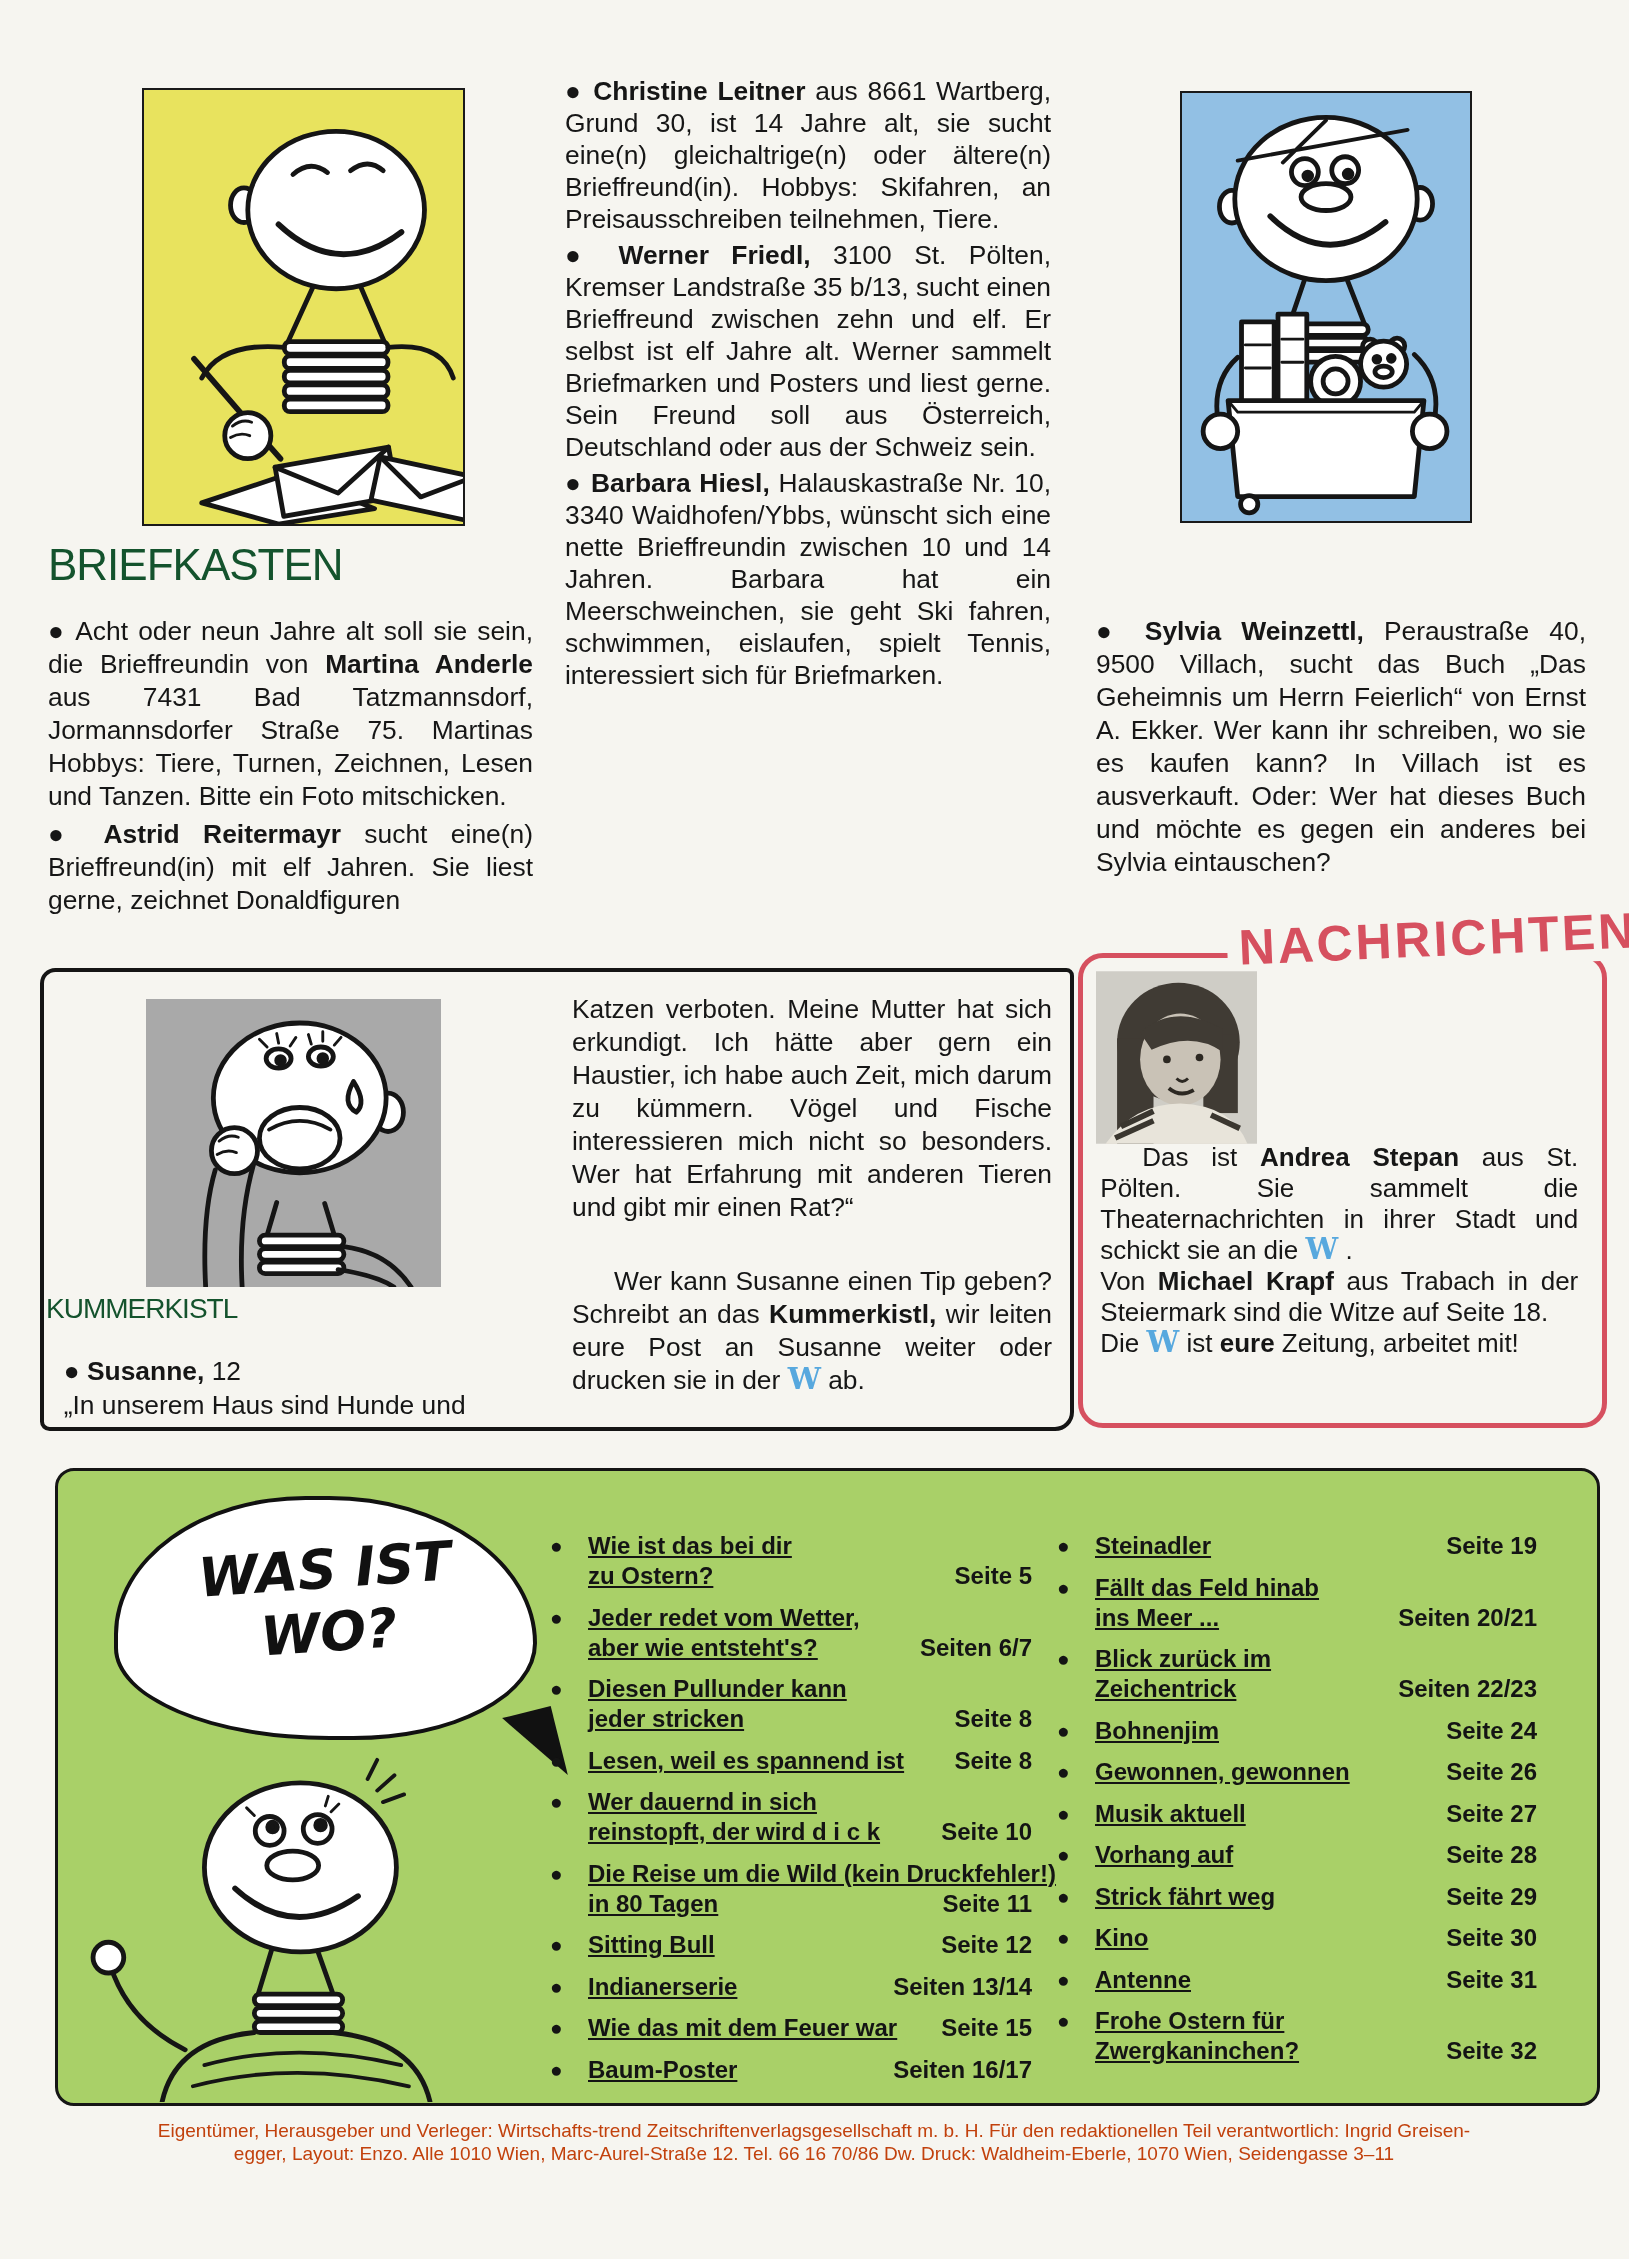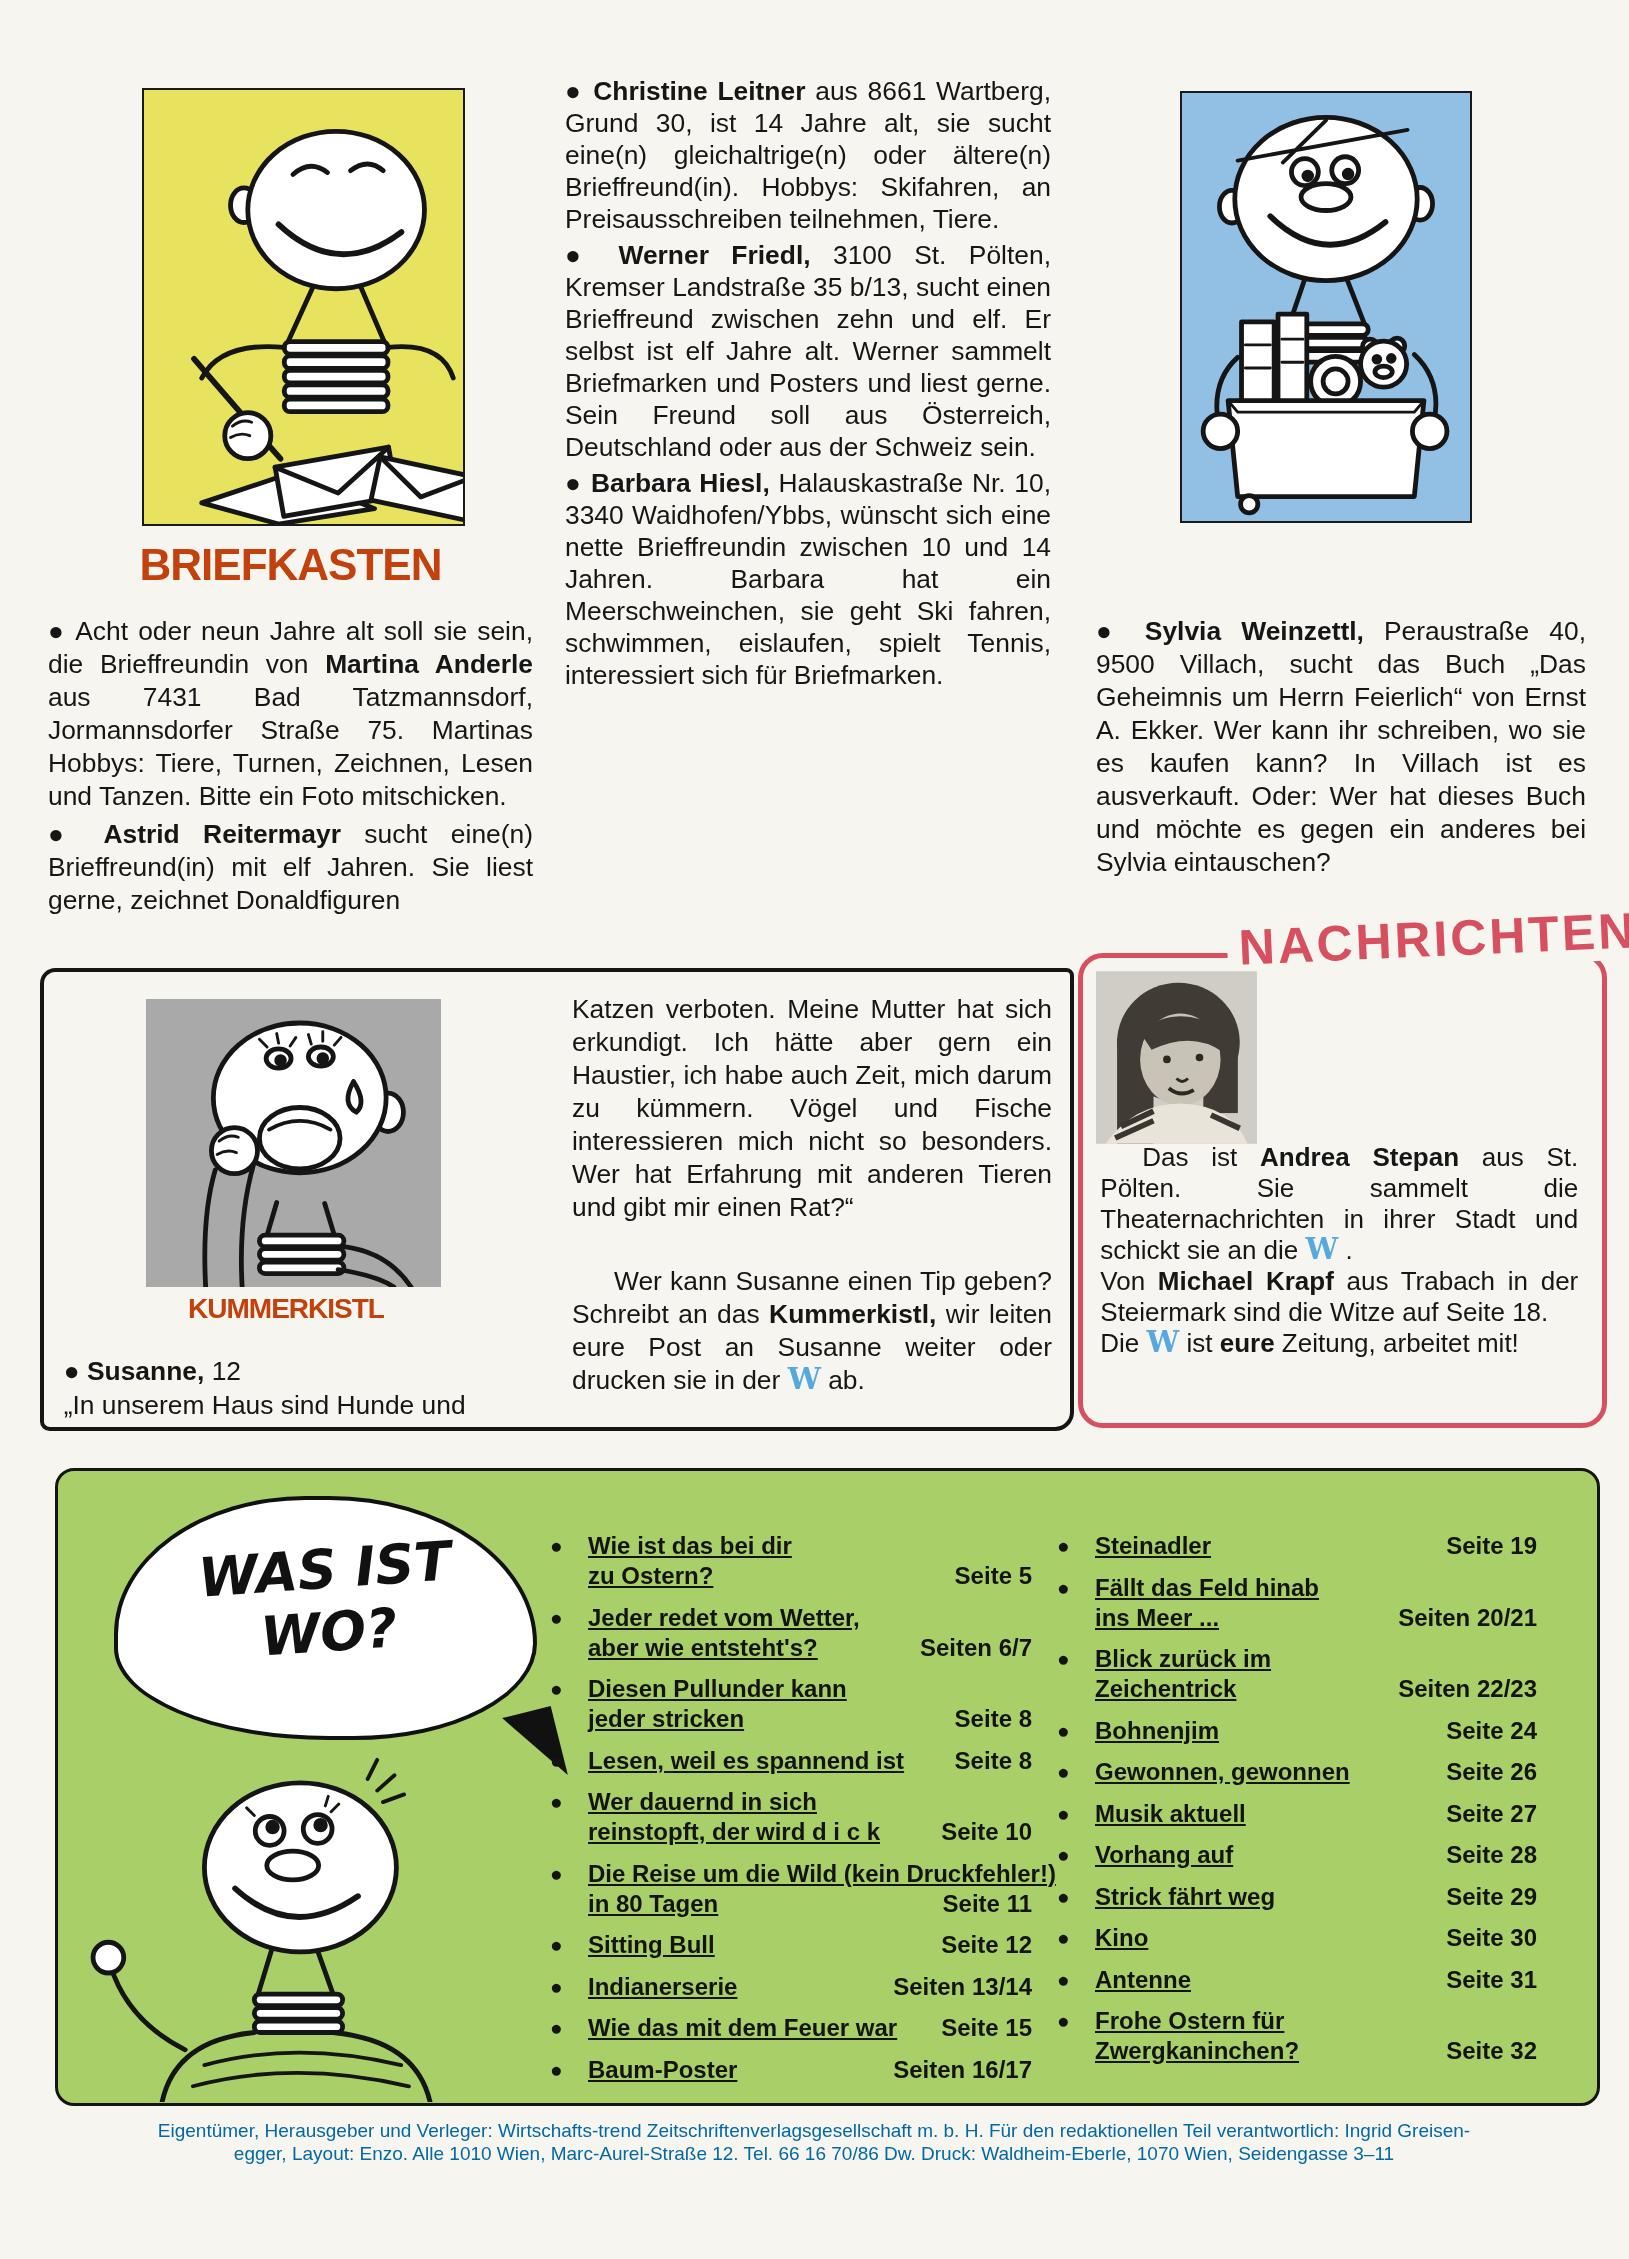--- a/index.html
+++ b/index.html
@@ -3,21 +3,21 @@
 <meta charset="utf-8">
 <style>
   html,body{margin:0;padding:0;background:#e9e8e4;}
   .page{position:relative;width:1629px;height:2260px;background:#f6f5f0;
         font-family:"Liberation Sans",sans-serif;color:#161616;overflow:hidden;}
   .abs{position:absolute;}
   
   .panel{border:2.9px solid #1a1a1a;overflow:hidden;}
   .panel svg{display:block;width:100%;height:100%;}
   
-  .section-title{font-weight:bold;font-size:44px;letter-spacing:-1px;text-align:center;color:#c2410c;}
+  .section-title{font-weight:normal;font-size:44px;letter-spacing:-1px;text-align:left;color:#14532d;}
   
   .stream{font-size:26.4px;line-height:33px;text-align:justify;}
   .stream p{margin:0 0 4.8px 0;}
   .text-mid{line-height:32px;}
   .text-mid p{margin-bottom:3.8px;}
   .b{font-weight:bold;}
   .wlogo{color:#57a8de;font-family:"DejaVu Serif",serif;font-weight:bold;font-size:1.12em;line-height:1;}
   
   .blackbox{border:4.8px solid #151515;border-radius:15.4px 7.7px 19px 9.6px;}
   .kummer-intro{font-size:26.4px;line-height:34px;margin-left:12px;}
@@ -41,21 +41,21 @@
                font-size:54px;line-height:63px;text-align:center;transform:rotate(-4deg);
                padding-top:38px;color:#111;}
   .toc{font-size:24px;line-height:30px;font-weight:bold;color:#141414;}
   .toc-row{display:flex;margin-bottom:11.5px;}
   .toc-row .bullet{width:38px;flex:none;font-size:21px;}
   .toc-row .bullet::before{content:"●";}
   .toc-lines{flex:1;min-width:0;}
   .toc-lines div{white-space:nowrap;text-decoration:underline;}
   .toc-page{align-self:flex-end;white-space:nowrap;margin-left:5.8px;}
   
-  .imprint{font-size:19px;line-height:23px;text-align:center;color:#0369a1;}
+  .imprint{font-size:19px;line-height:23px;text-align:center;color:#c2410c;}
   svg .ln{fill:none;}
 </style>
 </head>
 <body>
 
 <div class="page">
 
   <div class="abs panel" style="left:142px;top:88px;width:319px;height:434px;background:#e8e35e;">
     <svg viewBox="0 0 332 452">
       <g fill="#fff" stroke="#151515" stroke-width="5" stroke-linecap="round" stroke-linejoin="round">

